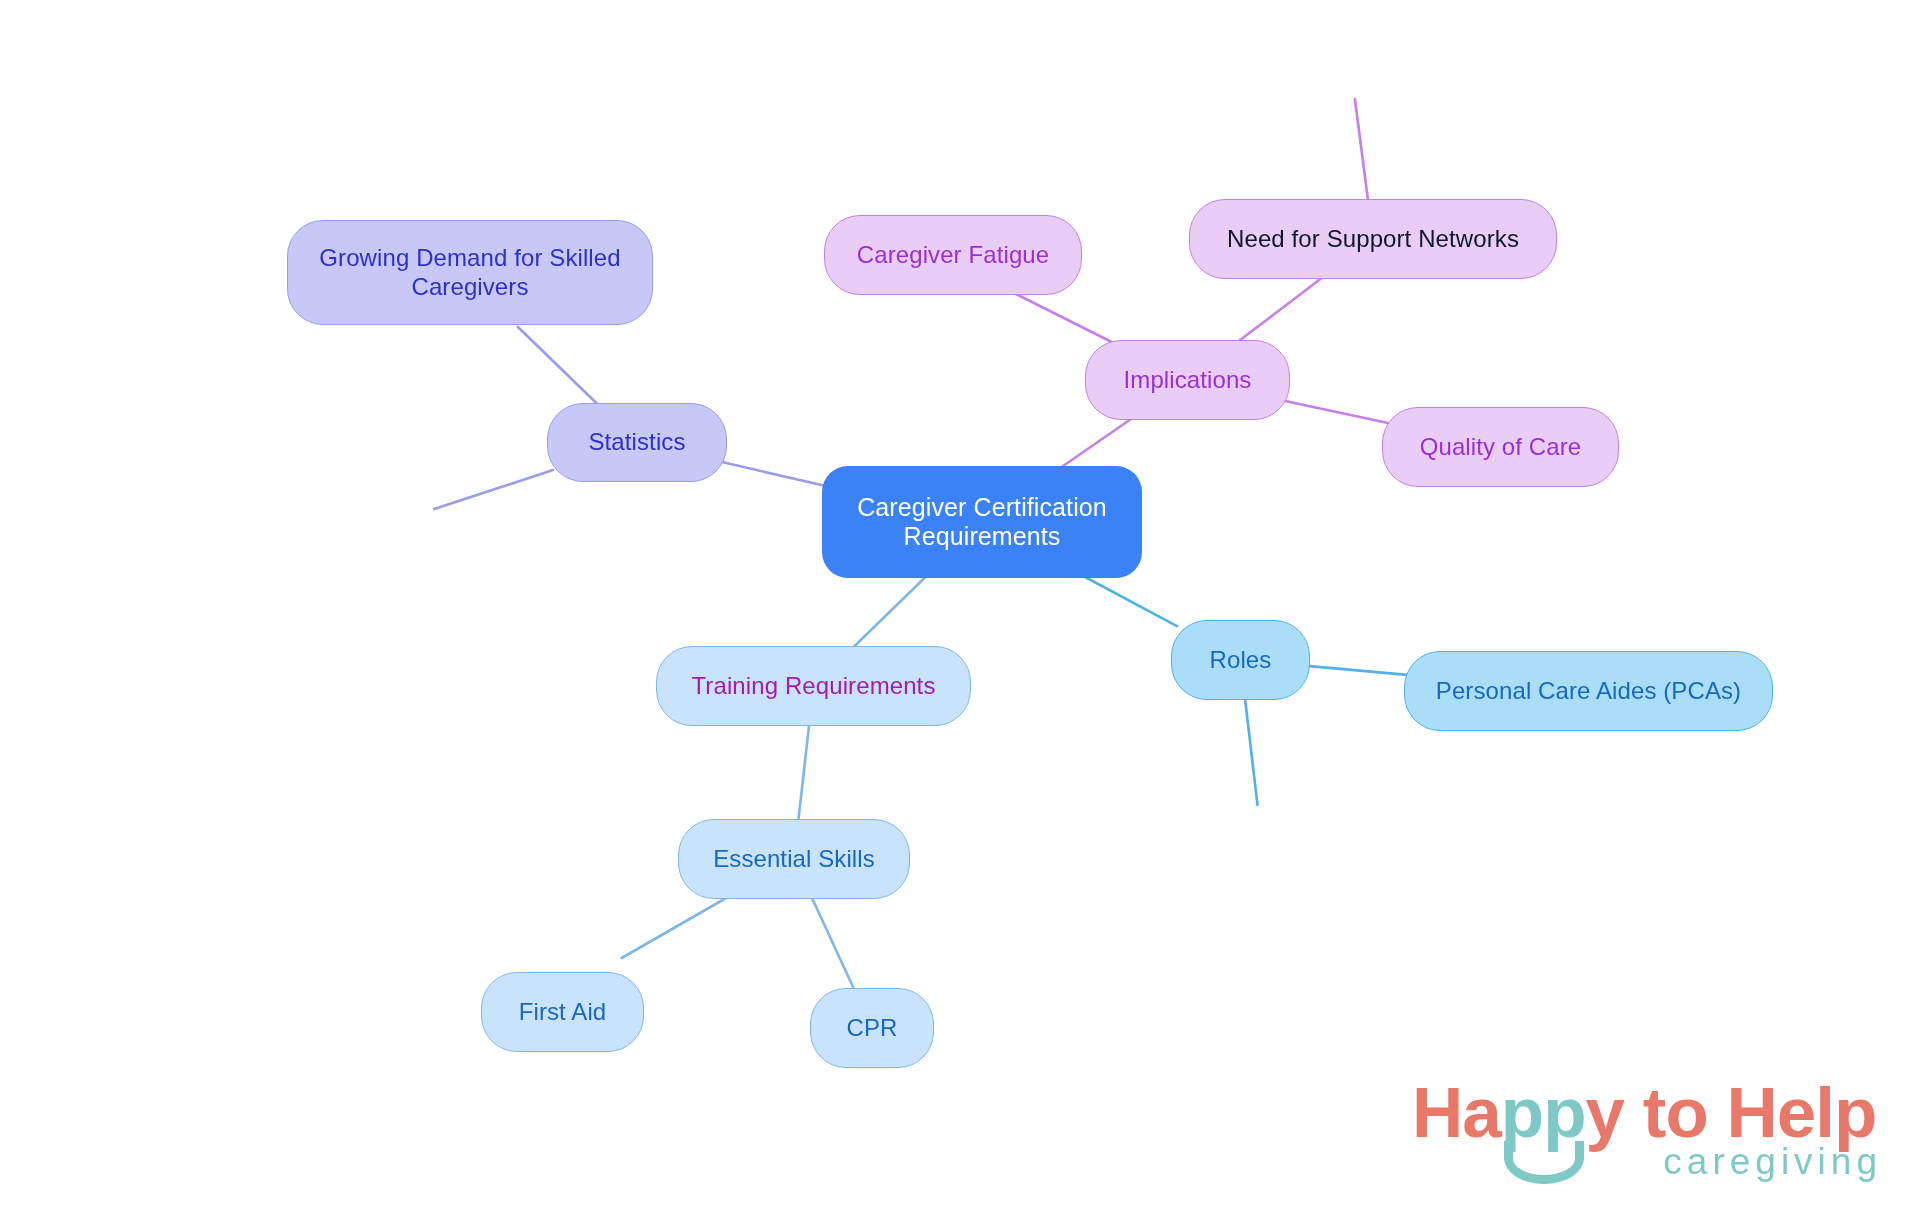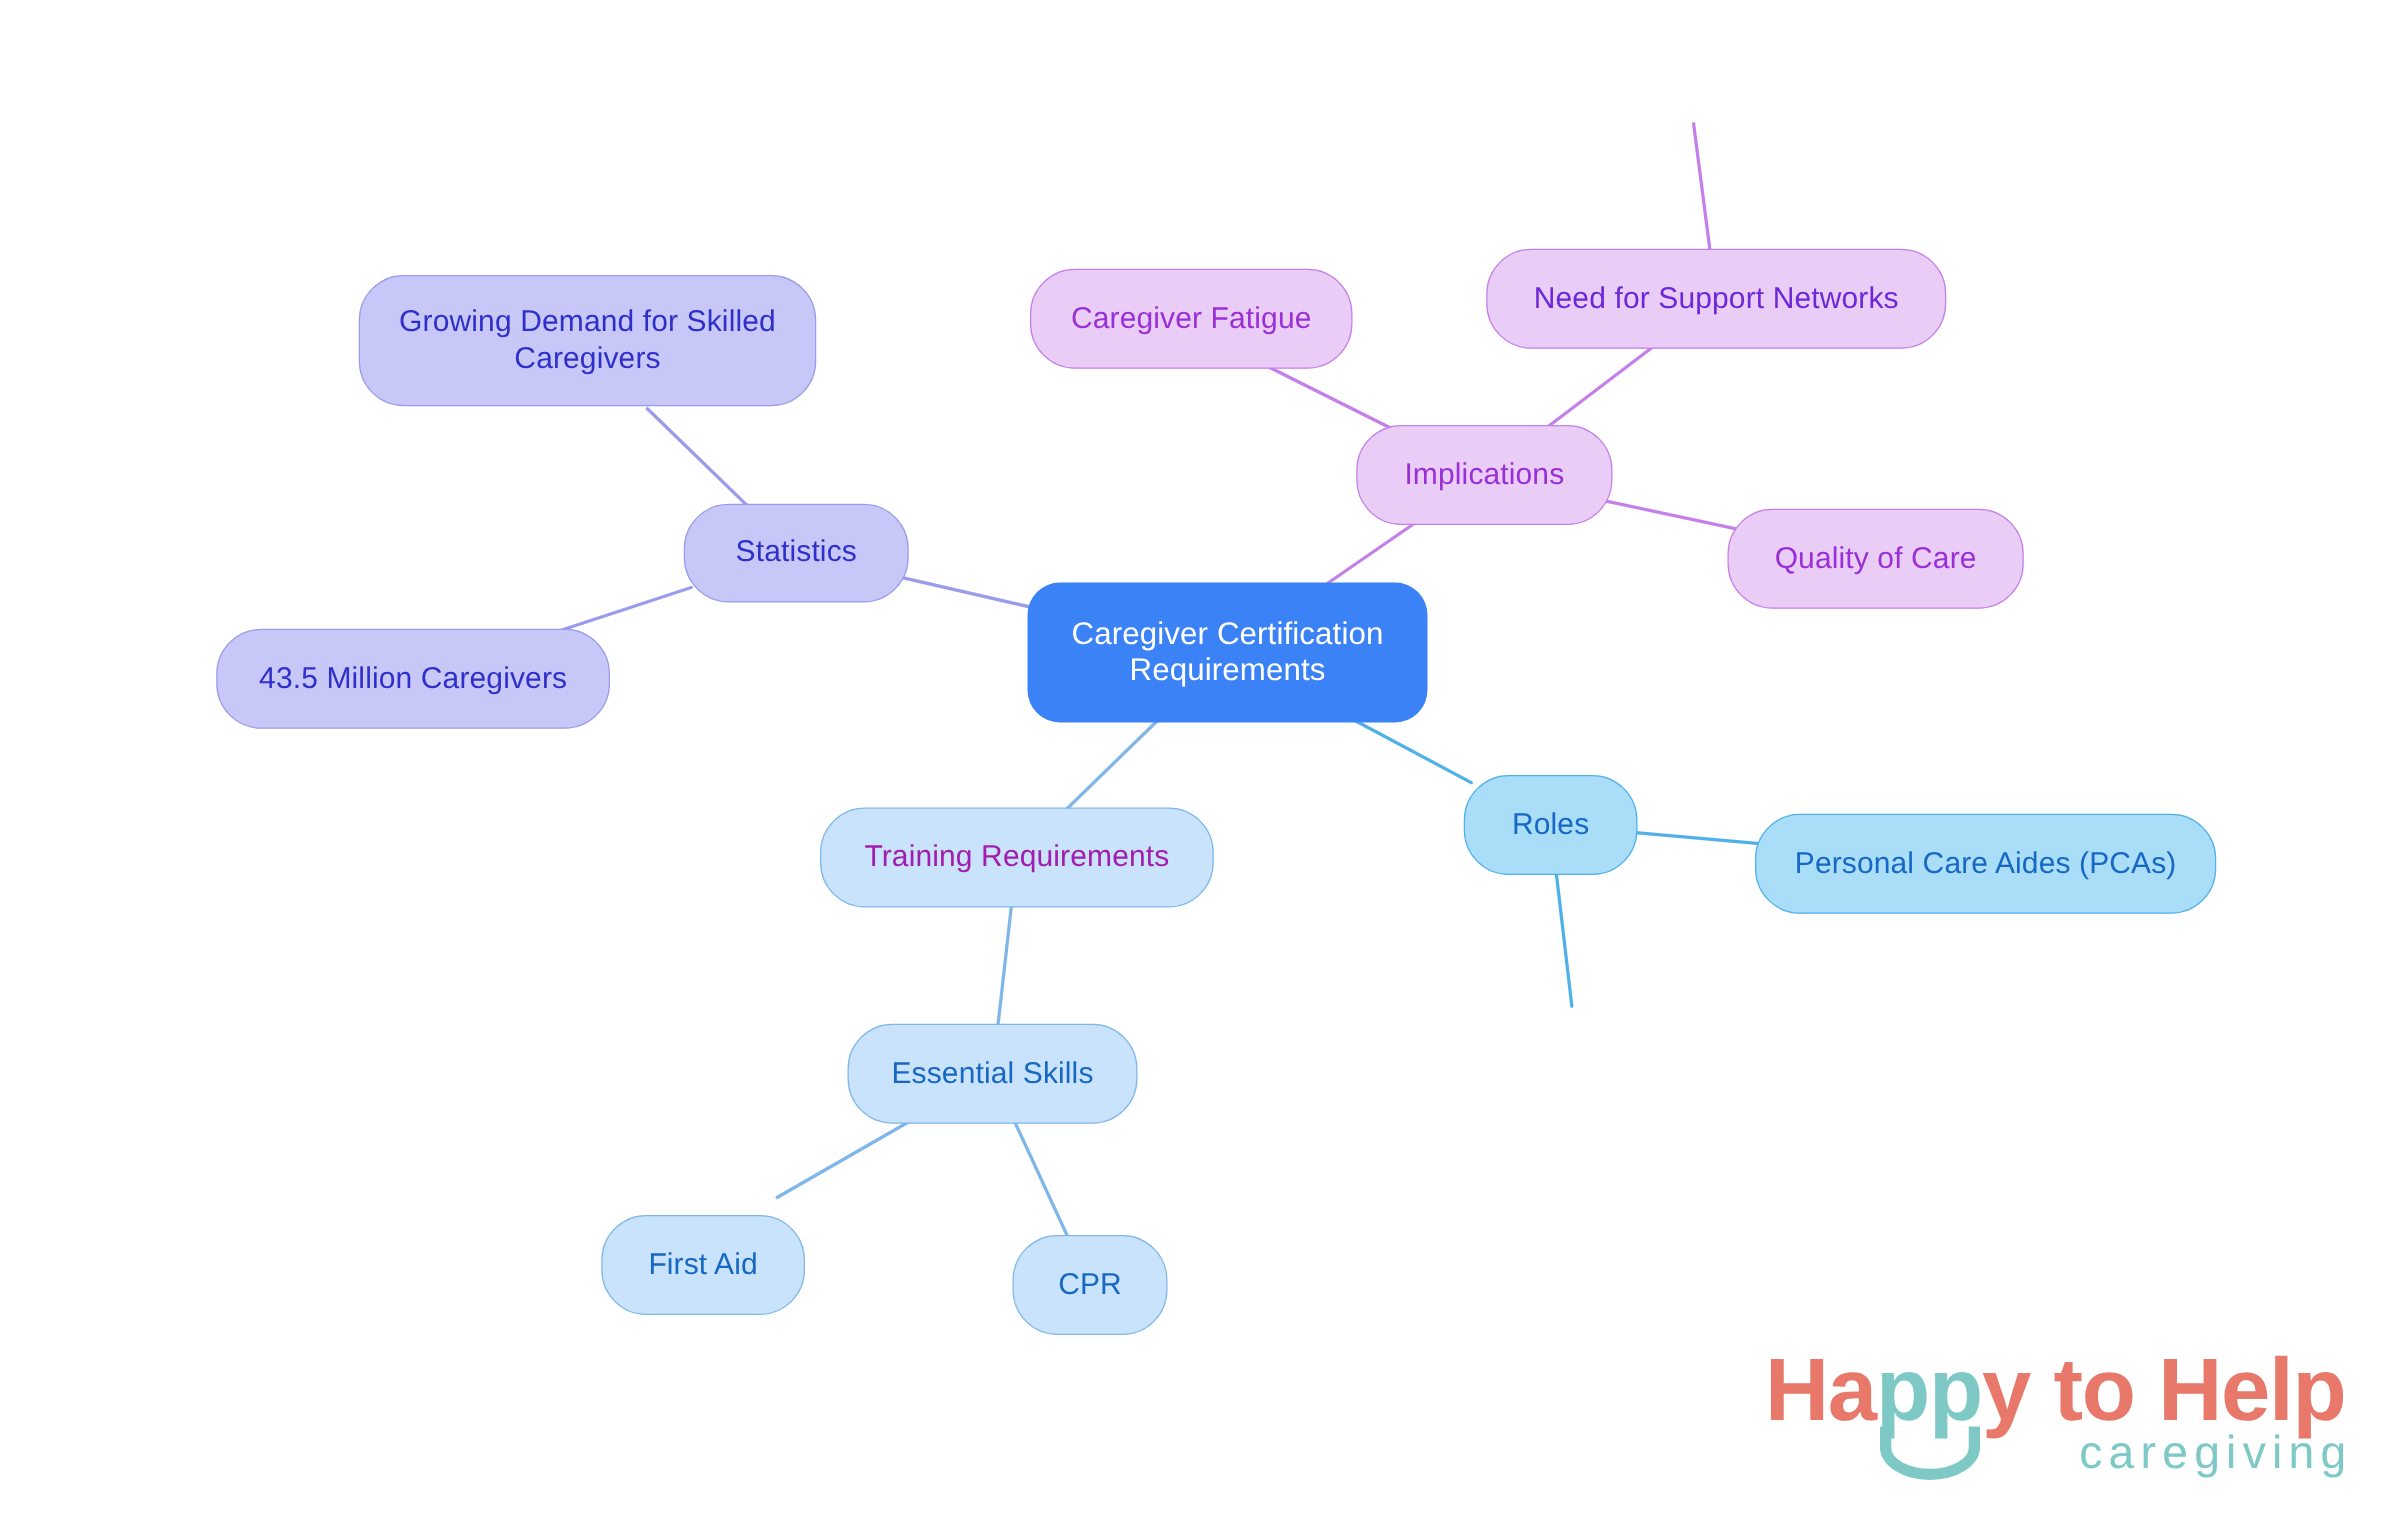--- a/index.html
+++ b/index.html
@@ -110,24 +110,23 @@
       <line x1="930.6280487804878" y1="572" x2="848.4329268292682" y2="652" stroke="#7fb6e9" stroke-width="2.6" stroke-linecap="round"></line>
       <line x1="809.6676300578034" y1="720" x2="797.8323699421966" y2="825" stroke="#7fb6e9" stroke-width="2.6" stroke-linecap="round"></line>
       <line x1="734.8195488721805" y1="893" x2="621.6804511278195" y2="958" stroke="#7fb6e9" stroke-width="2.6" stroke-linecap="round"></line>
       <line x1="809.6923076923077" y1="893" x2="856.3076923076923" y2="994" stroke="#7fb6e9" stroke-width="2.6" stroke-linecap="round"></line>
     </svg>
 <div class="node root" style="left: 822px; top: 466px; width: 320px; height: 112px; background: #3b82f6; color: rgb(255, 255, 255);">Caregiver Certification
 Requirements</div>
     <div class="node branch" style="left: 547px; top: 403px; width: 180px; height: 79px; background: rgb(199, 200, 247); border-color: rgb(154, 155, 234); color: rgb(47, 47, 204);">Statistics</div>
     <div class="node leaf" style="left: 287px; top: 220px; width: 366px; height: 105px; background: rgb(199, 200, 247); border-color: rgb(154, 155, 234); color: rgb(47, 47, 204);">Growing Demand for Skilled
 Caregivers</div>
-    <div class="node leaf" style="left: 173px; top: 503px; width: 315px; height: 80px; background: rgb(199, 200, 247); border-color: rgb(154, 155, 234); color: rgb(47, 47, 204);">43.5 Million Caregivers</div>
     <div class="node branch" style="left: 1085px; top: 340px; width: 205px; height: 80px; background: rgb(233, 205, 246); border-color: rgb(197, 127, 232); color: rgb(154, 47, 216);">Implications</div>
     <div class="node leaf" style="left: 824px; top: 215px; width: 258px; height: 80px; background: rgb(233, 205, 246); border-color: rgb(197, 127, 232); color: rgb(154, 47, 216); text-align: center;">Caregiver Fatigue</div>
-    <div class="node leaf" style="left: 1189px; top: 199px; width: 368px; height: 80px; background: rgb(233, 205, 246); border-color: rgb(197, 127, 232); color: #6d28d9;">Need for Support Networks</div>
+    <div class="node leaf" style="left: 1189px; top: 199px; width: 368px; height: 80px; background: rgb(233, 205, 246); border-color: rgb(197, 127, 232); color: #0f172a;">Need for Support Networks</div>
     <div class="node leaf" style="left: 1382px; top: 407px; width: 237px; height: 80px; background: rgb(233, 205, 246); border-color: rgb(197, 127, 232); color: rgb(154, 47, 216);">Quality of Care</div>
     <div class="node branch" style="left: 1171px; top: 620px; width: 139px; height: 80px; background: rgb(169, 221, 248); border-color: rgb(80, 177, 233); color: rgb(23, 104, 196);">Roles</div>
     <div class="node leaf" style="left: 1404px; top: 651px; width: 369px; height: 80px; background: rgb(169, 221, 248); border-color: rgb(80, 177, 233); color: rgb(23, 104, 196);">Personal Care Aides (PCAs)</div>
     <div class="node branch" style="left: 656px; top: 646px; width: 315px; height: 80px; background: rgb(200, 227, 251); border-color: rgb(127, 182, 233); color: #a21caf; text-align: right;">Training Requirements</div>
     <div class="node leaf" style="left: 678px; top: 819px; width: 232px; height: 80px; background: rgb(200, 227, 251); border-color: rgb(127, 182, 233); color: rgb(23, 104, 196);">Essential Skills</div>
     <div class="node leaf" style="left: 481px; top: 952px; width: 163px; height: 80px; background: rgb(200, 227, 251); border-color: rgb(127, 182, 233); color: rgb(23, 104, 196); margin-top: 20px;">First Aid</div>
     <div class="node leaf" style="left: 810px; top: 988px; width: 124px; height: 80px; background: rgb(200, 227, 251); border-color: rgb(127, 182, 233); color: rgb(23, 104, 196);">CPR</div>
   </div>
 
 <div id="logo">

